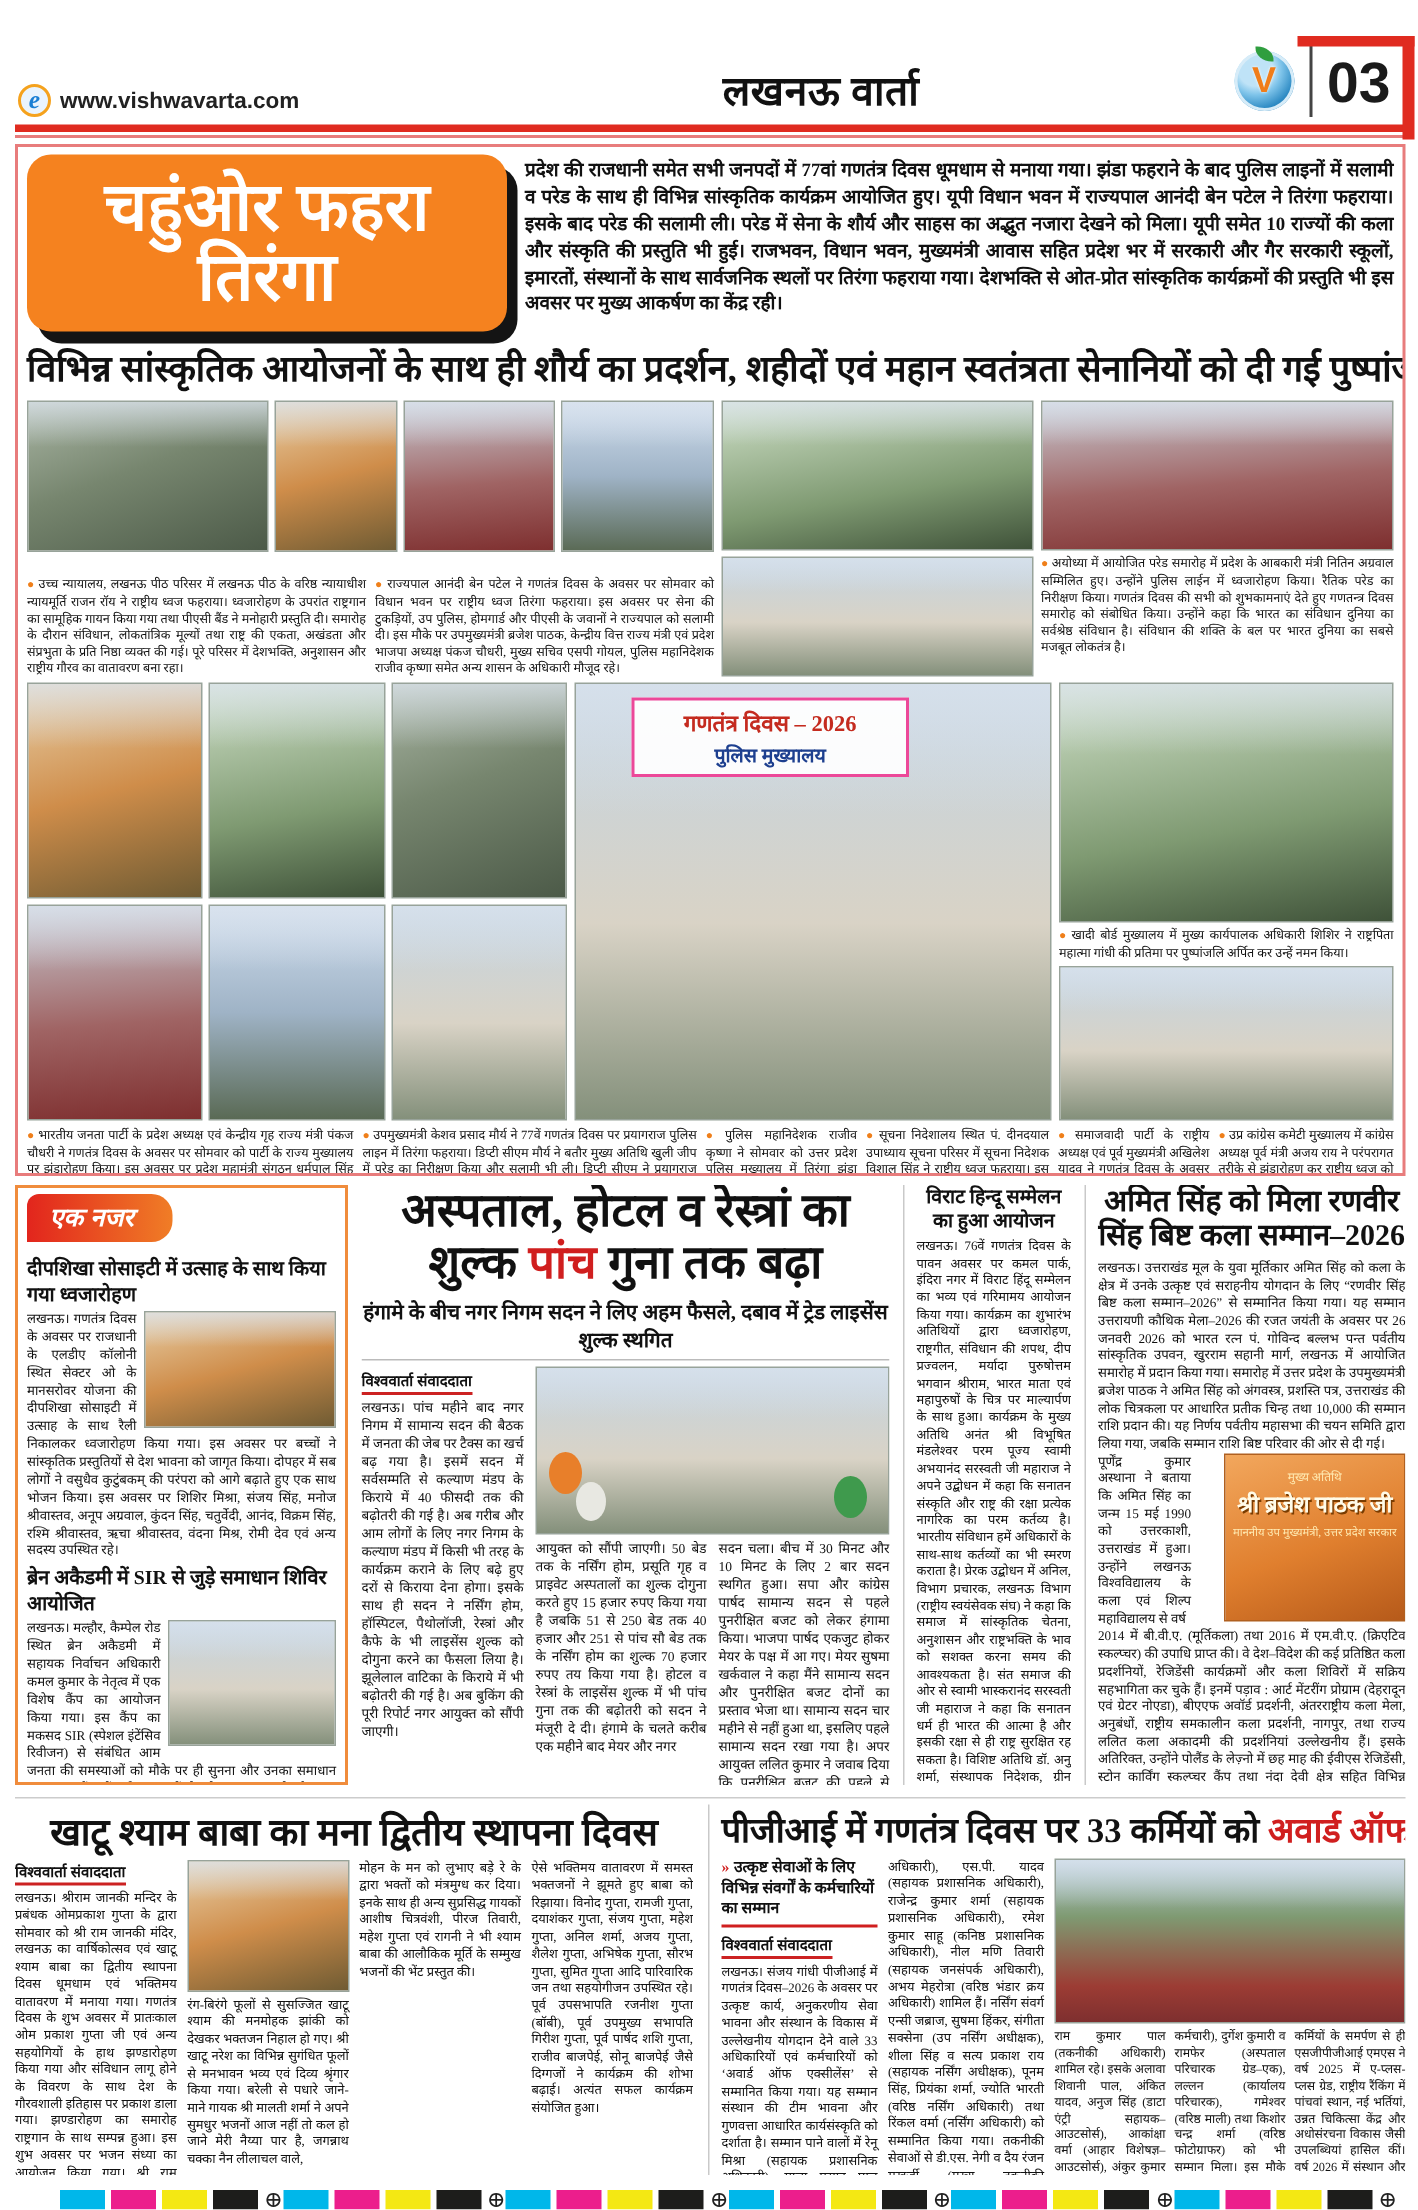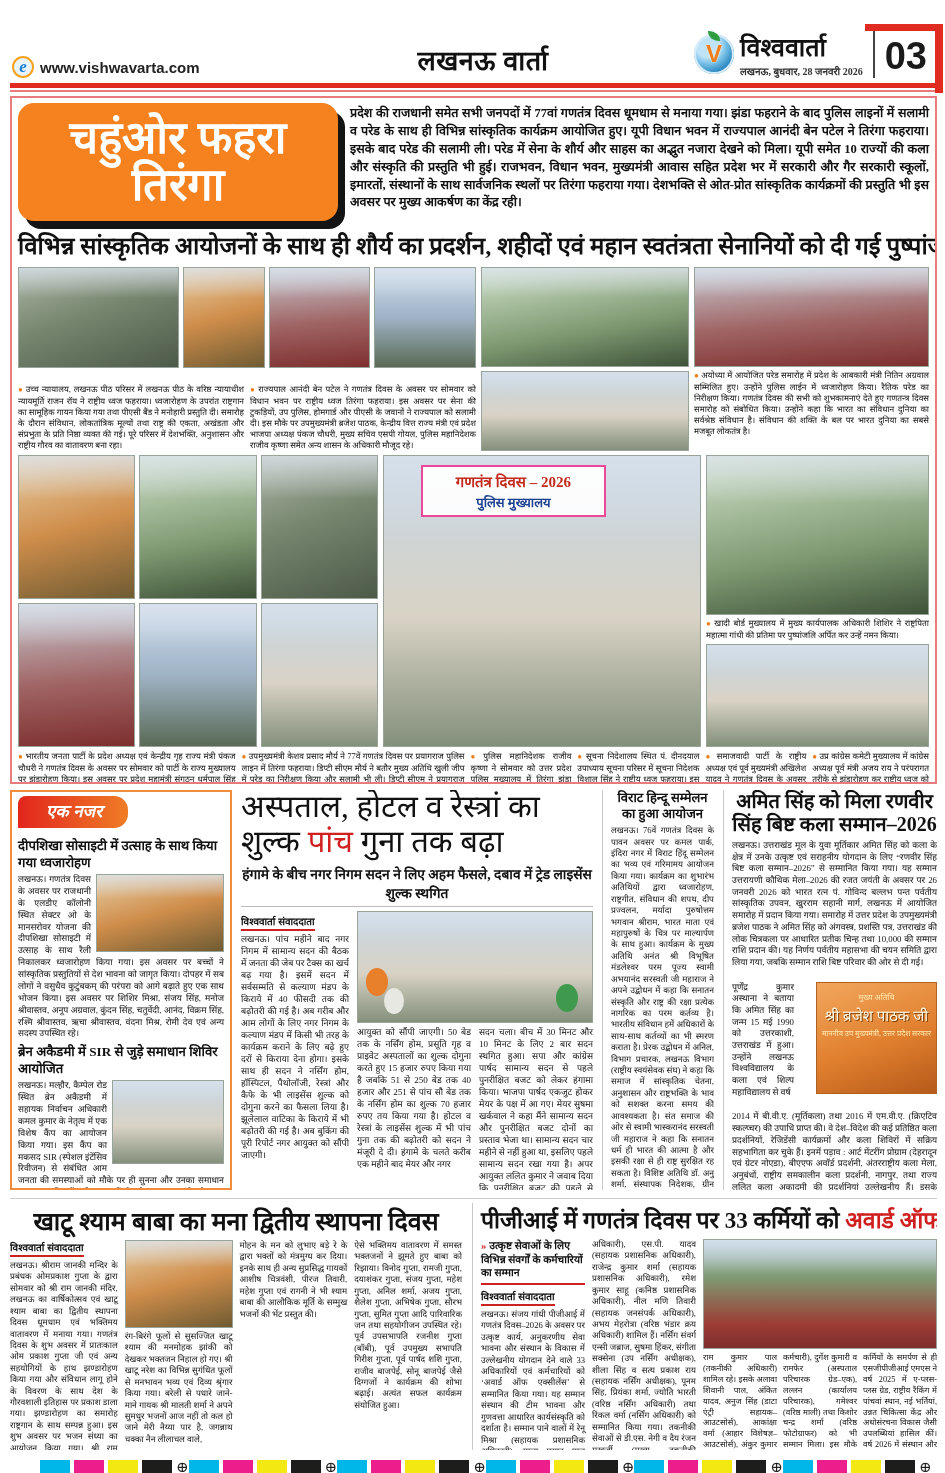--- a/index.html
+++ b/index.html
@@ -58,52 +58,52 @@
   .photo-banner .l1{color:#c42b1f;font-weight:bold;font-size:15px;}
   .photo-banner .l2{color:#1d3f8f;font-weight:bold;font-size:13px;margin-top:2px;}
   .rowB-right{flex:1;display:flex;flex-direction:column;gap:3px;}
   .rowC{display:flex;gap:6px;margin-top:4px;}
 
   
   .midband{display:flex;gap:9px;margin-top:6px;height:400px;overflow:hidden;}
   .vr{border-left:1px solid #c9c9c9;}
 
   .eknazar{flex:0 0 222px;border:2px solid #f08c3c;padding:4px 6px;overflow:hidden;}
-  .ek-hd{display:inline-block;background:linear-gradient(90deg,#e2251d,#f07d26);color:#fff;font:bold italic 17px/1 "Liberation Sans",sans-serif;padding:7px 26px 8px 28px;border-radius:8px 14px 14px 0;margin-bottom:6px;}
+  .ek-hd{display:inline-block;background:linear-gradient(90deg,#e2251d,#f07d26);color:#fff;font:bold italic 17px/1 "Liberation Sans",sans-serif;padding:7px 26px 8px 15px;border-radius:8px 14px 14px 0;margin-bottom:6px;}
   .ek-item-h{font-size:13.2px;font-weight:bold;line-height:1.25;margin:4px 0 3px 0;}
   .ek-body{font-size:8.8px;line-height:1.35;text-align:justify;}
   .ek-ph1{float:right;width:128px;height:78px;margin:0 0 3px 5px;}
   .ek-ph2{float:right;width:112px;height:84px;margin:0 0 3px 5px;}
 
   .hosp{flex:0 0 352px;overflow:hidden;}
-  .hosp-hl{font-size:31px;font-weight:normal;text-align:left;line-height:1.12;}
+  .hosp-hl{font-size:31px;font-weight:bold;text-align:center;line-height:1.12;}
   .red{color:#d01f1f;}
   .hosp-deck{font-size:13.8px;font-weight:bold;text-align:center;margin:5px 0 4px 0;border-bottom:1px solid #bbb;padding-bottom:4px;}
   .byline{font:bold 10px "Liberation Sans",sans-serif;border-bottom:2px solid #c22;display:inline-block;padding-bottom:1px;margin-bottom:3px;}
   .hosp-body{display:flex;gap:8px;}
   .ncol{font-size:9px;line-height:1.33;text-align:justify;}
   .hosp-c1{flex:0 0 108px;}
   .hosp-right{flex:1;}
   .hosp-ph{height:112px;margin-bottom:4px;position:relative;}
   .balloon{position:absolute;border-radius:50%;}
   .hosp-cols{display:flex;gap:8px;}
   .hosp-cols .ncol{flex:1;}
 
   .virat{flex:0 0 112px;overflow:hidden;}
   .virat-h{font-size:13px;font-weight:bold;text-align:center;line-height:1.2;margin-bottom:4px;}
   .virat-b{font-size:8.6px;line-height:1.33;text-align:justify;}
 
   .amit{flex:1;overflow:hidden;}
   .amit-h{font-size:20px;font-weight:bold;text-align:center;line-height:1.15;margin-bottom:4px;}
   .amit-b{font-size:8.8px;line-height:1.33;text-align:justify;}
-  .amit-mid{display:flex;gap:22px;margin:13px 0;}
+  .amit-mid{display:flex;gap:22px;margin:0 0;}
   .amit-side{flex:0 0 62px;}
   .poster{flex:1;height:112px;background:linear-gradient(160deg,#f2a75d 0%,#e07f2e 55%,#b65a1a 100%);border:1px solid #b06020;color:#fff;text-align:center;padding-top:8px;}
   .poster .k{font-size:8px;color:#ffe9b0;}
-  .poster .n{font-size:15px;font-weight:normal;color:#fffbe8;text-shadow:1px 1px 0 #7a3c00;margin-top:3px;}
+  .poster .n{font-size:15px;font-weight:bold;color:#fffbe8;text-shadow:1px 1px 0 #7a3c00;margin-top:3px;}
   .poster .s{font-size:7.5px;color:#ffe9b0;margin-top:3px;}
 
   
   .botband{display:flex;gap:10px;margin-top:8px;height:252px;overflow:hidden;border-top:1px solid #ccc;padding-top:4px;justify-content:flex-end;}
   .khatu{flex:0 0 452px;overflow:hidden;}
   .khatu-h{font-size:25px;font-weight:bold;text-align:center;white-space:nowrap;margin-bottom:3px;}
   .khatu-body{display:flex;gap:7px;}
   .khatu-body .ncol{flex:1;font-size:8.6px;}
   .kh-ph{height:88px;margin-bottom:3px;}
 
@@ -135,24 +135,20 @@
       <span class="e-icon">e</span>
       <span class="hdr-url">www.vishwavarta.com</span>
     </div>
     <div class="hdr-center">लखनऊ वार्ता</div>
     <div class="hdr-right">
       <div class="brand-wrap">
         <span class="globe">
           <span class="leaf"></span>
           <span class="v">V</span>
         </span>
-        <span class="brand-txt">
-          <div class="brand-name">विश्ववार्ता</div>
-          <div class="brand-date">लखनऊ,  बुधवार, 28 जनवरी 2026</div>
-        </span>
       </div>
       <div class="pageno-wrap">
         <span class="pageno">03</span>
       </div>
     </div>
   </div>
   <div class="hdr-rule"></div>
   <div class="hdr-rule2"></div>
 
   <div class="topbox">

